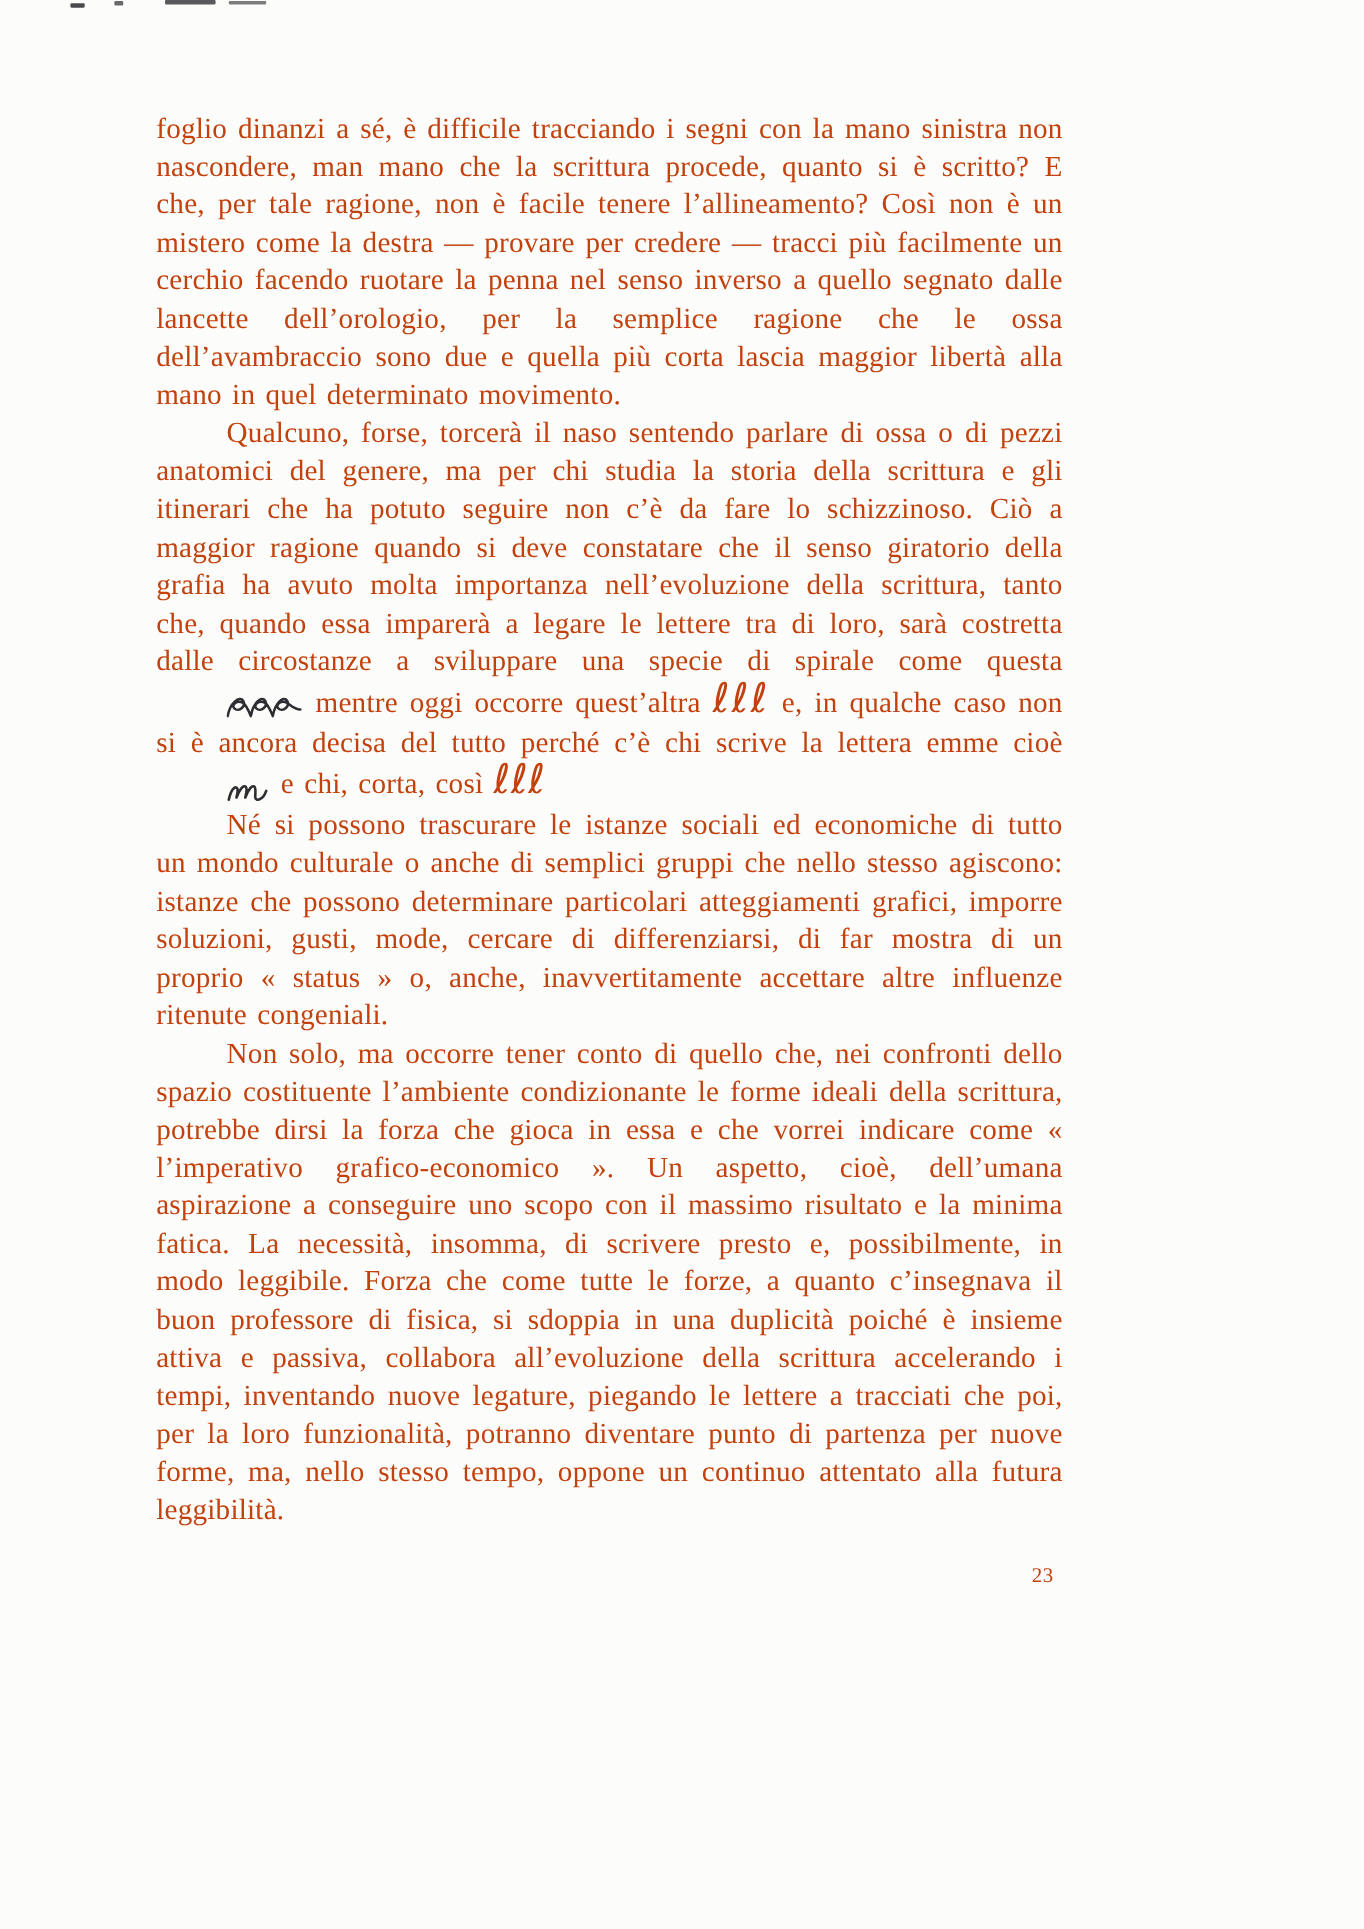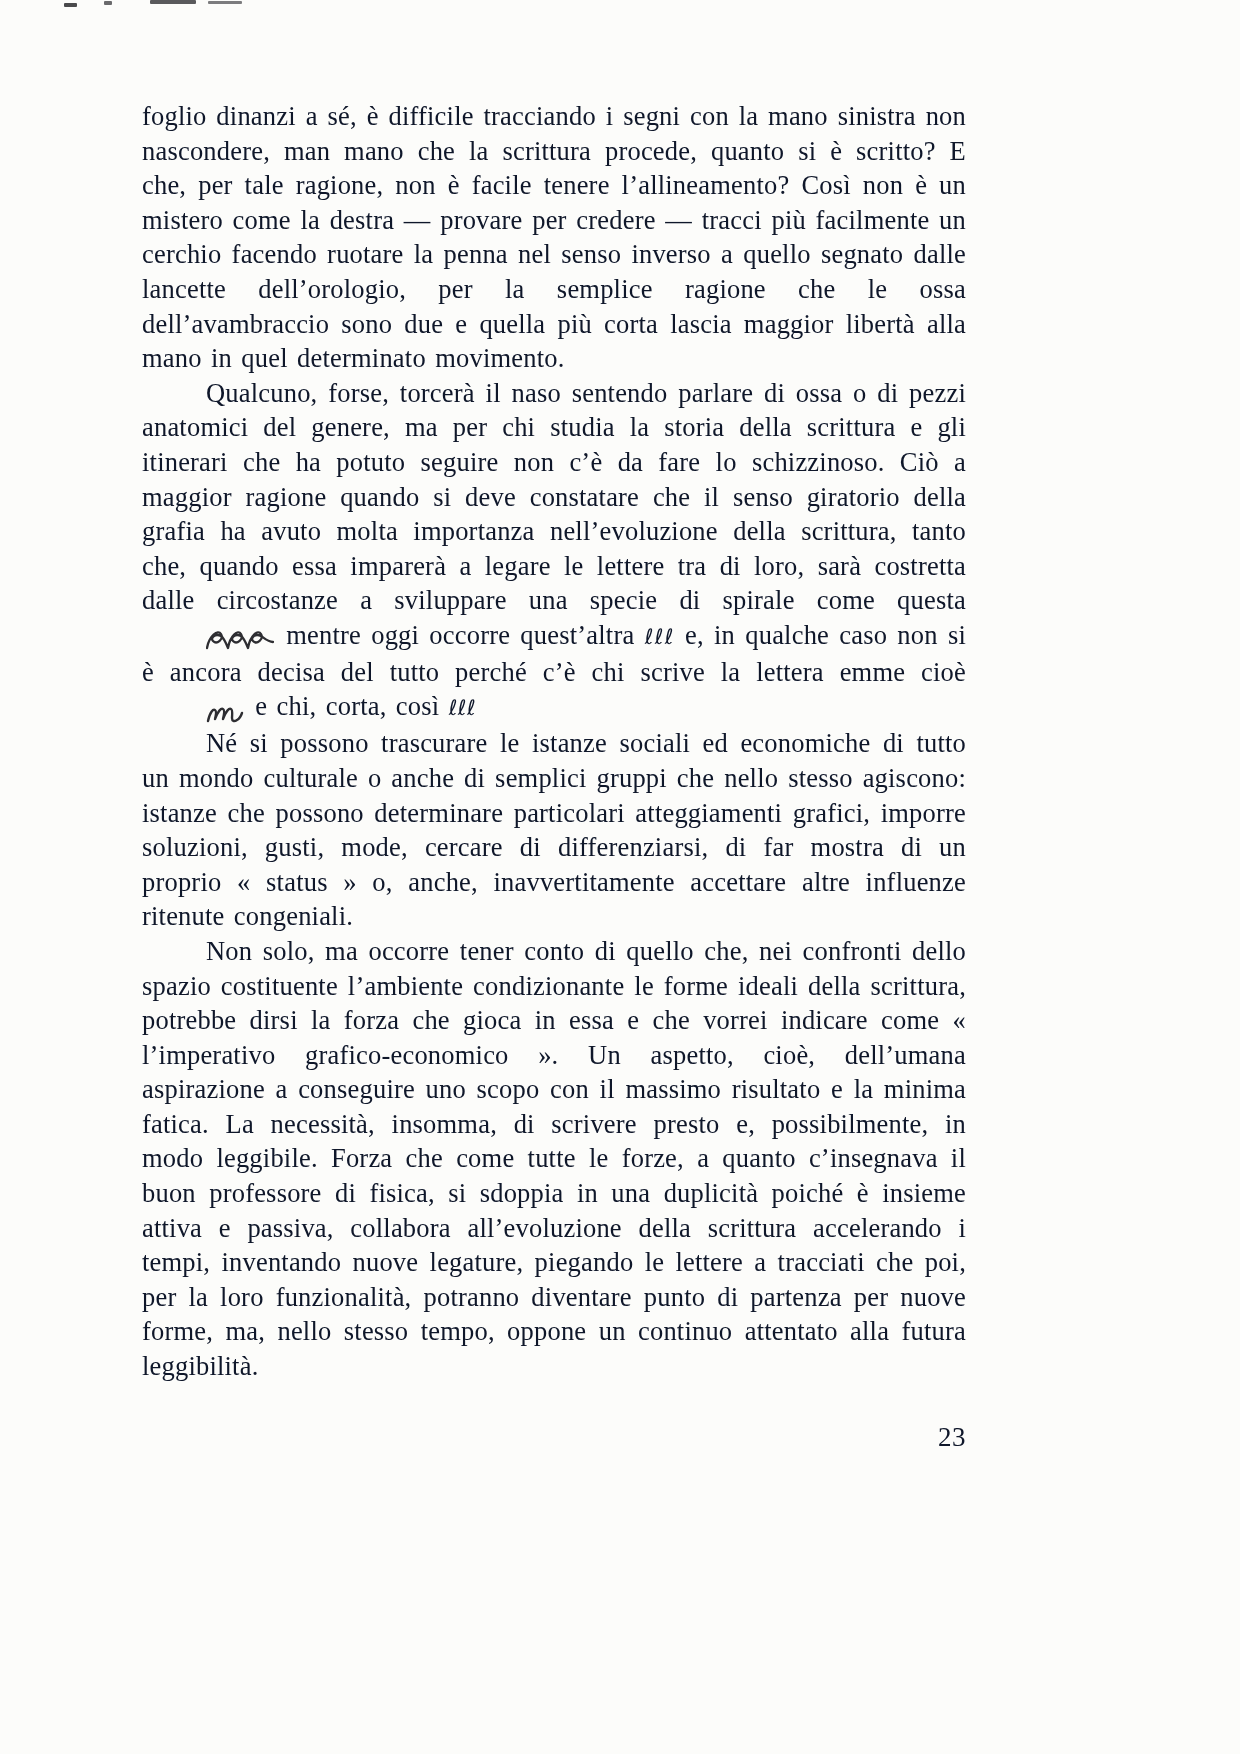--- a/index.html
+++ b/index.html
@@ -11,21 +11,21 @@
     height: 1754px;
     position: relative;
     background: #ffffff;
     overflow: hidden;
   }
   .page {
     position: absolute;
     inset: 0;
     background: #fcfcfa;
     font-family: "Liberation Serif", "DejaVu Serif", serif;
-    color: #0f172a;
+    color: #c2410c;
   }
   .artifact {
     position: absolute;
     background: #4a4a4c;
     border-radius: 1px;
   }
   .a1 { left: 64px;  top: 3px; width: 13px; height: 4px; }
   .a2 { left: 104px; top: 1px; width: 8px;  height: 4px; background:#6a6a6c; }
   .a3 { left: 150px; top: 0px; width: 46px; height: 4px; background:#5a5a5c; }
   .a4 { left: 208px; top: 1px; width: 34px; height: 3px; background:#7c7c7e; }
@@ -43,38 +43,38 @@
   p.para {
     margin: 0;
     padding: 0;
   }
   p.indent {
     text-indent: 64px;
   }
   .glyph-ell {
     font-family: "DejaVu Sans", "DejaVu Serif", sans-serif;
     font-style: italic;
-    font-size: 21px;
+    font-size: 37px;
     letter-spacing: 0.5px;
     white-space: nowrap;
   }
   .glyph {
     display: inline-block;
     vertical-align: -4px;
     line-height: 0;
   }
   .glyph svg {
     display: inline-block;
     vertical-align: middle;
   }
   .page-number {
     position: absolute;
     left: 938px;
     top: 1422px;
-    font-size: 27px;
+    font-size: 19px;
     letter-spacing: 0.5px;
   }
 </style>
 </head>
 <body>
 
 <div class="page">
 
   <div class="artifact a1"></div>
   <div class="artifact a2"></div>

